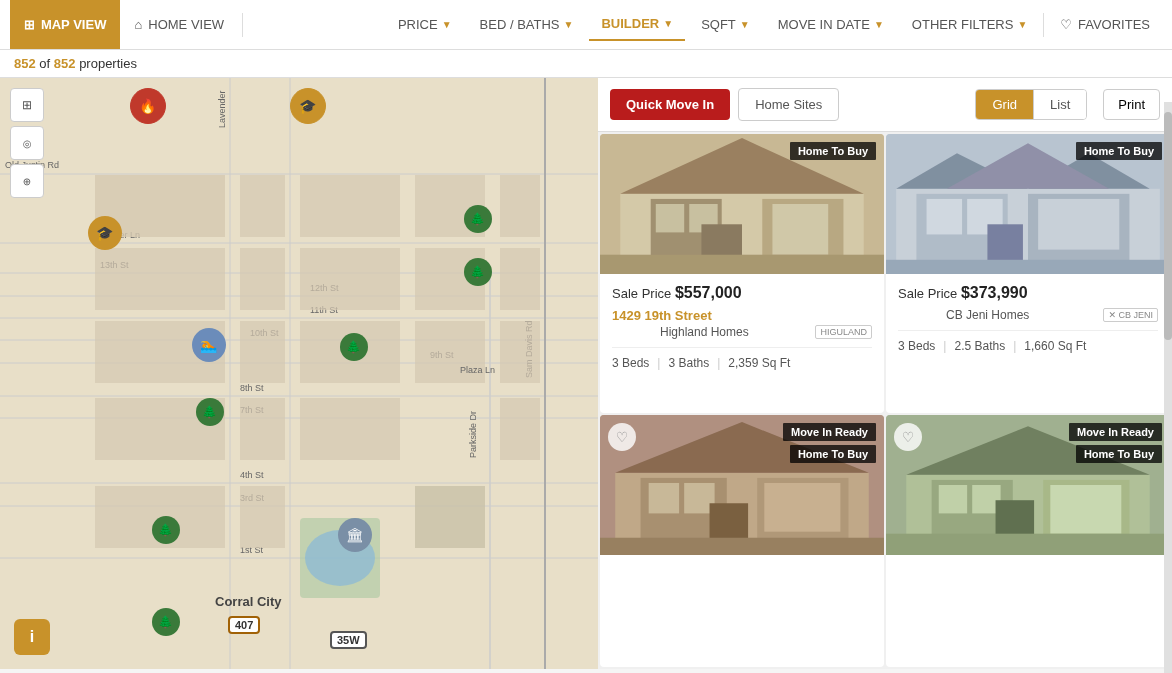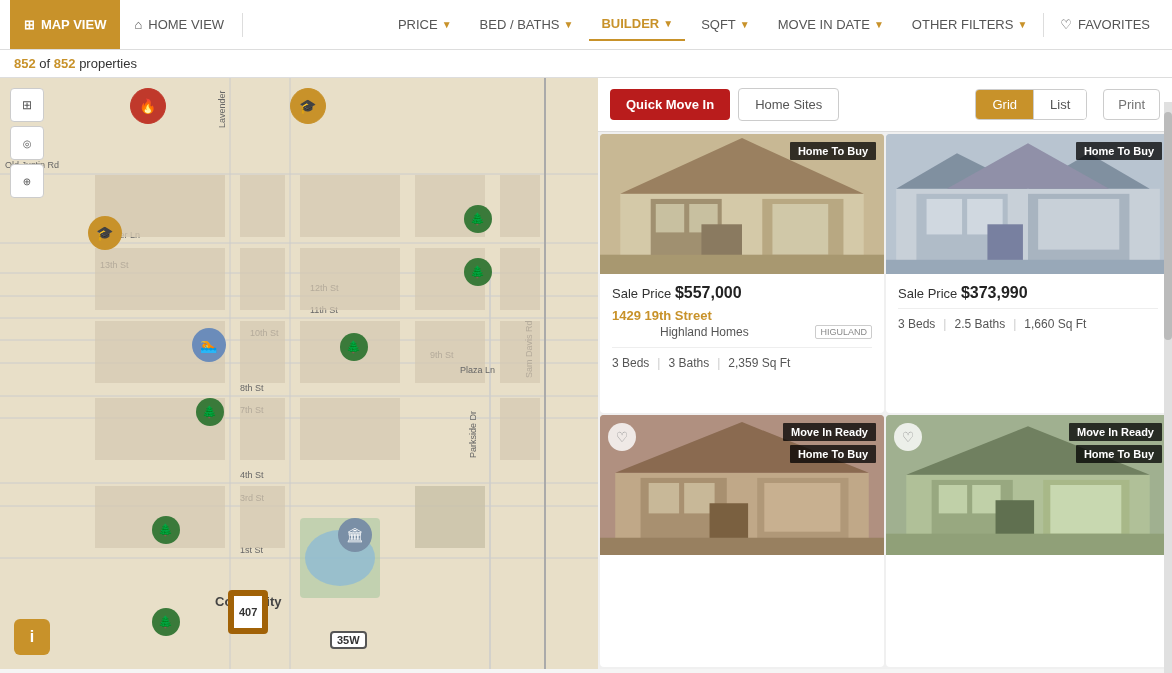--- a/index.html
+++ b/index.html
@@ -171,23 +171,23 @@
       font-weight: bold;
       text-align: center;
     }
 
     
     .highway-badge {
       position: absolute;
       bottom: 35px;
       left: 228px;
       background: #fff;
-      border: 6px solid #a16207;
+      border: 2px solid #a16207;
       border-radius: 4px;
-      padding: 10px 5px;
+      padding: 1px 5px;
       font-size: 11px;
       font-weight: bold;
       color: #333;
     }
     .highway-badge-2 {
       position: absolute;
       bottom: 20px;
       left: 330px;
       background: #fff;
       border: 2px solid #555;
@@ -252,21 +252,21 @@
       background: #fff;
       color: #555;
       border: none;
       padding: 7px 16px;
       cursor: pointer;
       font-size: 13px;
       border-left: 1px solid #ccc;
     }
     .print-btn {
       background: #fff;
-      color: #737373;
+      color: #000000;
       border: 1px solid #ccc;
       padding: 7px 14px;
       border-radius: 4px;
       cursor: pointer;
       font-size: 13px;
       margin-left: 8px;
     }
 
     
     .listings-grid {
@@ -645,20 +645,24 @@
             <rect x="0" y="125" width="280" height="15" fill="#98a8b8"></rect>
           </svg>
           <div class="badge-container">
             <div class="badge badge-htb">Home To Buy</div>
           </div>
         </div>
         <div class="listing-info">
           <div class="sale-price">
             Sale Price <span class="amount">$373,990</span>
           </div>
+          <div class="listing-builder">
+            <span>CB Jeni Homes</span>
+            <span class="builder-logo">✕ CB JENI</span>
+          </div>
           <div class="listing-specs">
             <span>3 Beds</span>
             <span class="spec-divider">|</span>
             <span>2.5 Baths</span>
             <span class="spec-divider">|</span>
             <span>1,660 Sq Ft</span>
           </div>
         </div>
       </div>
 

